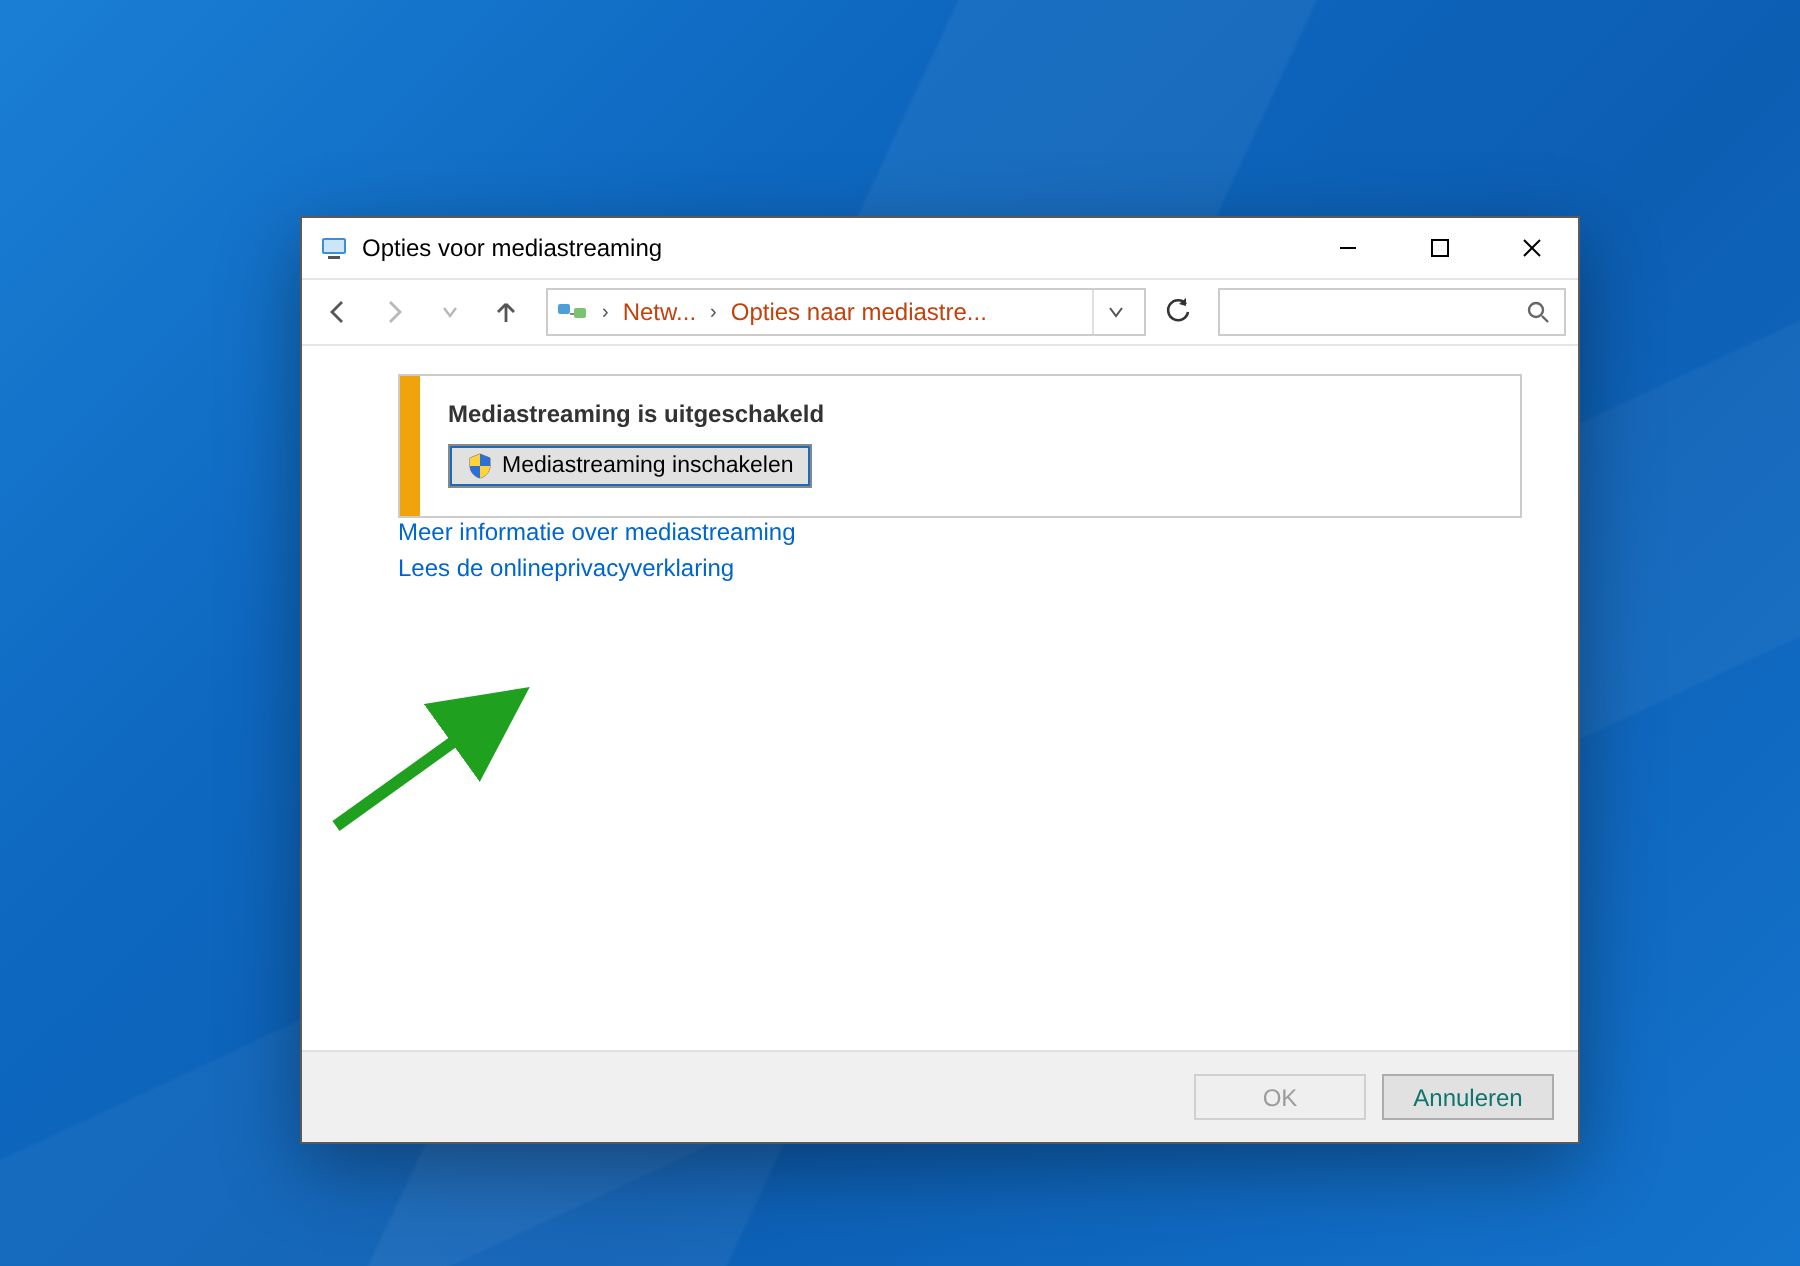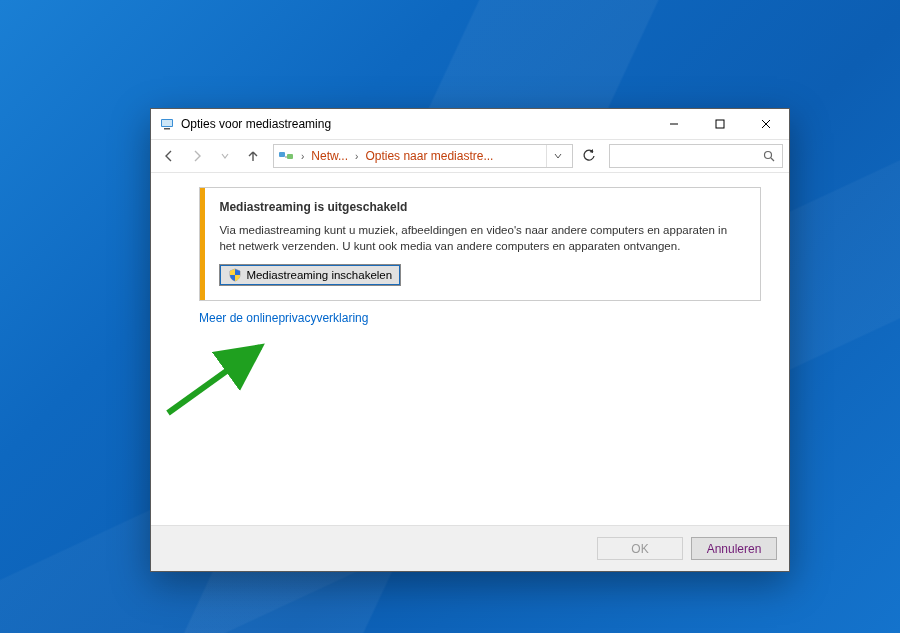--- a/index.html
+++ b/index.html
@@ -39,38 +39,38 @@
 .crumb { font-size: 12px; color:#c2410c; white-space:nowrap; }
 .chev { font-size:10px; color:#555; padding:0 3px; }
 .addr-drop { width:22px; display:flex;align-items:center;justify-content:center;color:#555;font-size:10px;border-left:1px solid #e0e0e0;height:100%; margin-left:auto;}
 .refresh-btn { width:24px; height:24px; display:flex;align-items:center;justify-content:center;color:#333; }
 .searchbox {
   flex:1; height:24px; border:1px solid #ccc; display:flex; align-items:center; justify-content:flex-end; padding:0 6px; color:#666; margin-left:4px;
 }
 .content { flex:1; padding: 14px 28px 0 48px; overflow:hidden; position:relative; }
 .page-title { color:#0b3e7b; font-size:15px; margin-bottom: 14px; font-weight:400; }
 .panel {
-  border:1px solid #ccc; display:flex; padding:0; margin-bottom:10px;
+  border:1px solid #ccc; display:flex; padding:0; 
 }
 .panel-accent { width:10px; background:#f0a30a; }
 .panel-body { padding: 12px 16px 14px 14px; font-size:11.5px; color:#333; }
 .panel-body .h { font-weight:600; margin-bottom:8px; font-size:12px; }
 .panel-body p { margin-bottom:10px; line-height:1.4; }
 .enable-btn {
   display:inline-flex; align-items:center; gap:4px; padding:3px 8px; font-size:11.5px;
   background:#e1e1e1; border:1px solid #888; outline:1px solid #1c6bb8; outline-offset:-2px; color:#000;
 }
 .shield-icon { width:14px; height:14px; }
 .link { color:#0066cc; font-size:12px; display:block; margin-bottom:4px; cursor:pointer; }
 .footer {
   height: 46px; border-top:1px solid #e0e0e0; background:#f0f0f0;
   display:flex; align-items:center; justify-content:flex-end; padding-right:12px; gap:8px;
 }
 .footer button {
-  width:86px; height:23px; font-size:12px; background:#e1e1e1; border:1px solid #adadad; color:#701a75;
+  width:86px; height:23px; font-size:12px; background:#e1e1e1; border:1px solid #adadad; color:#0f766e;
 }
 .footer button:disabled { color:#9b9b9b; background:#efefef; border-color:#d0d0d0; }
 .arrow-annot { position:absolute; left:148px; top:333px; pointer-events:none; }
 </style>
 </head>
 <body>
 
 <div class="window">
 
   <div class="titlebar">
@@ -153,35 +153,35 @@
         </svg>
     </div>
   </div>
 
   <div class="content">
 
     <div class="panel">
       <div class="panel-accent"></div>
       <div class="panel-body">
         <div class="h">Mediastreaming is uitgeschakeld</div>
-        <p>Via mediastreaming kunt u muziek, afbeeldingen en video's naar andere computers en apparaten in het netwerk verzenden. U kunt ook media van andere computers en apparaten ontvangen.</p>
         <button class="enable-btn">
           <svg class="shield-icon" viewBox="0 0 14 14">
             <path d="M7 1 L12 3 V7 C12 10 9.5 12.5 7 13 C4.5 12.5 2 10 2 7 V3 Z" fill="#fff" stroke="#666" stroke-width=".5"></path>
             <path d="M7 1 L12 3 V7 H7 Z" fill="#2d6fd2"></path>
               <path d="M7 1 L2 3 V7 H7 Z" fill="#ffd23b"></path>
             <path d="M7 7 H12 C12 10 9.5 12.5 7 13 Z" fill="#ffd23b"></path>
               <path d="M7 7 H2 C2 10 4.5 12.5 7 13 Z" fill="#2d6fd2"></path>
           </svg>
           <span>Mediastreaming inschakelen</span>
         </button>
       </div>
     </div>
 
-    <a class="link">Meer de onlineprivacyverklaring</a>
+    <a class="link">Meer informatie over mediastreaming</a>
+    <a class="link">Lees de onlineprivacyverklaring</a>
   </div>
 
   <div class="footer">
     <button disabled="">OK</button>
     <button>Annuleren</button>
   </div>
 </div>
 
 <svg class="arrow-annot" width="160" height="100">
   <defs>

